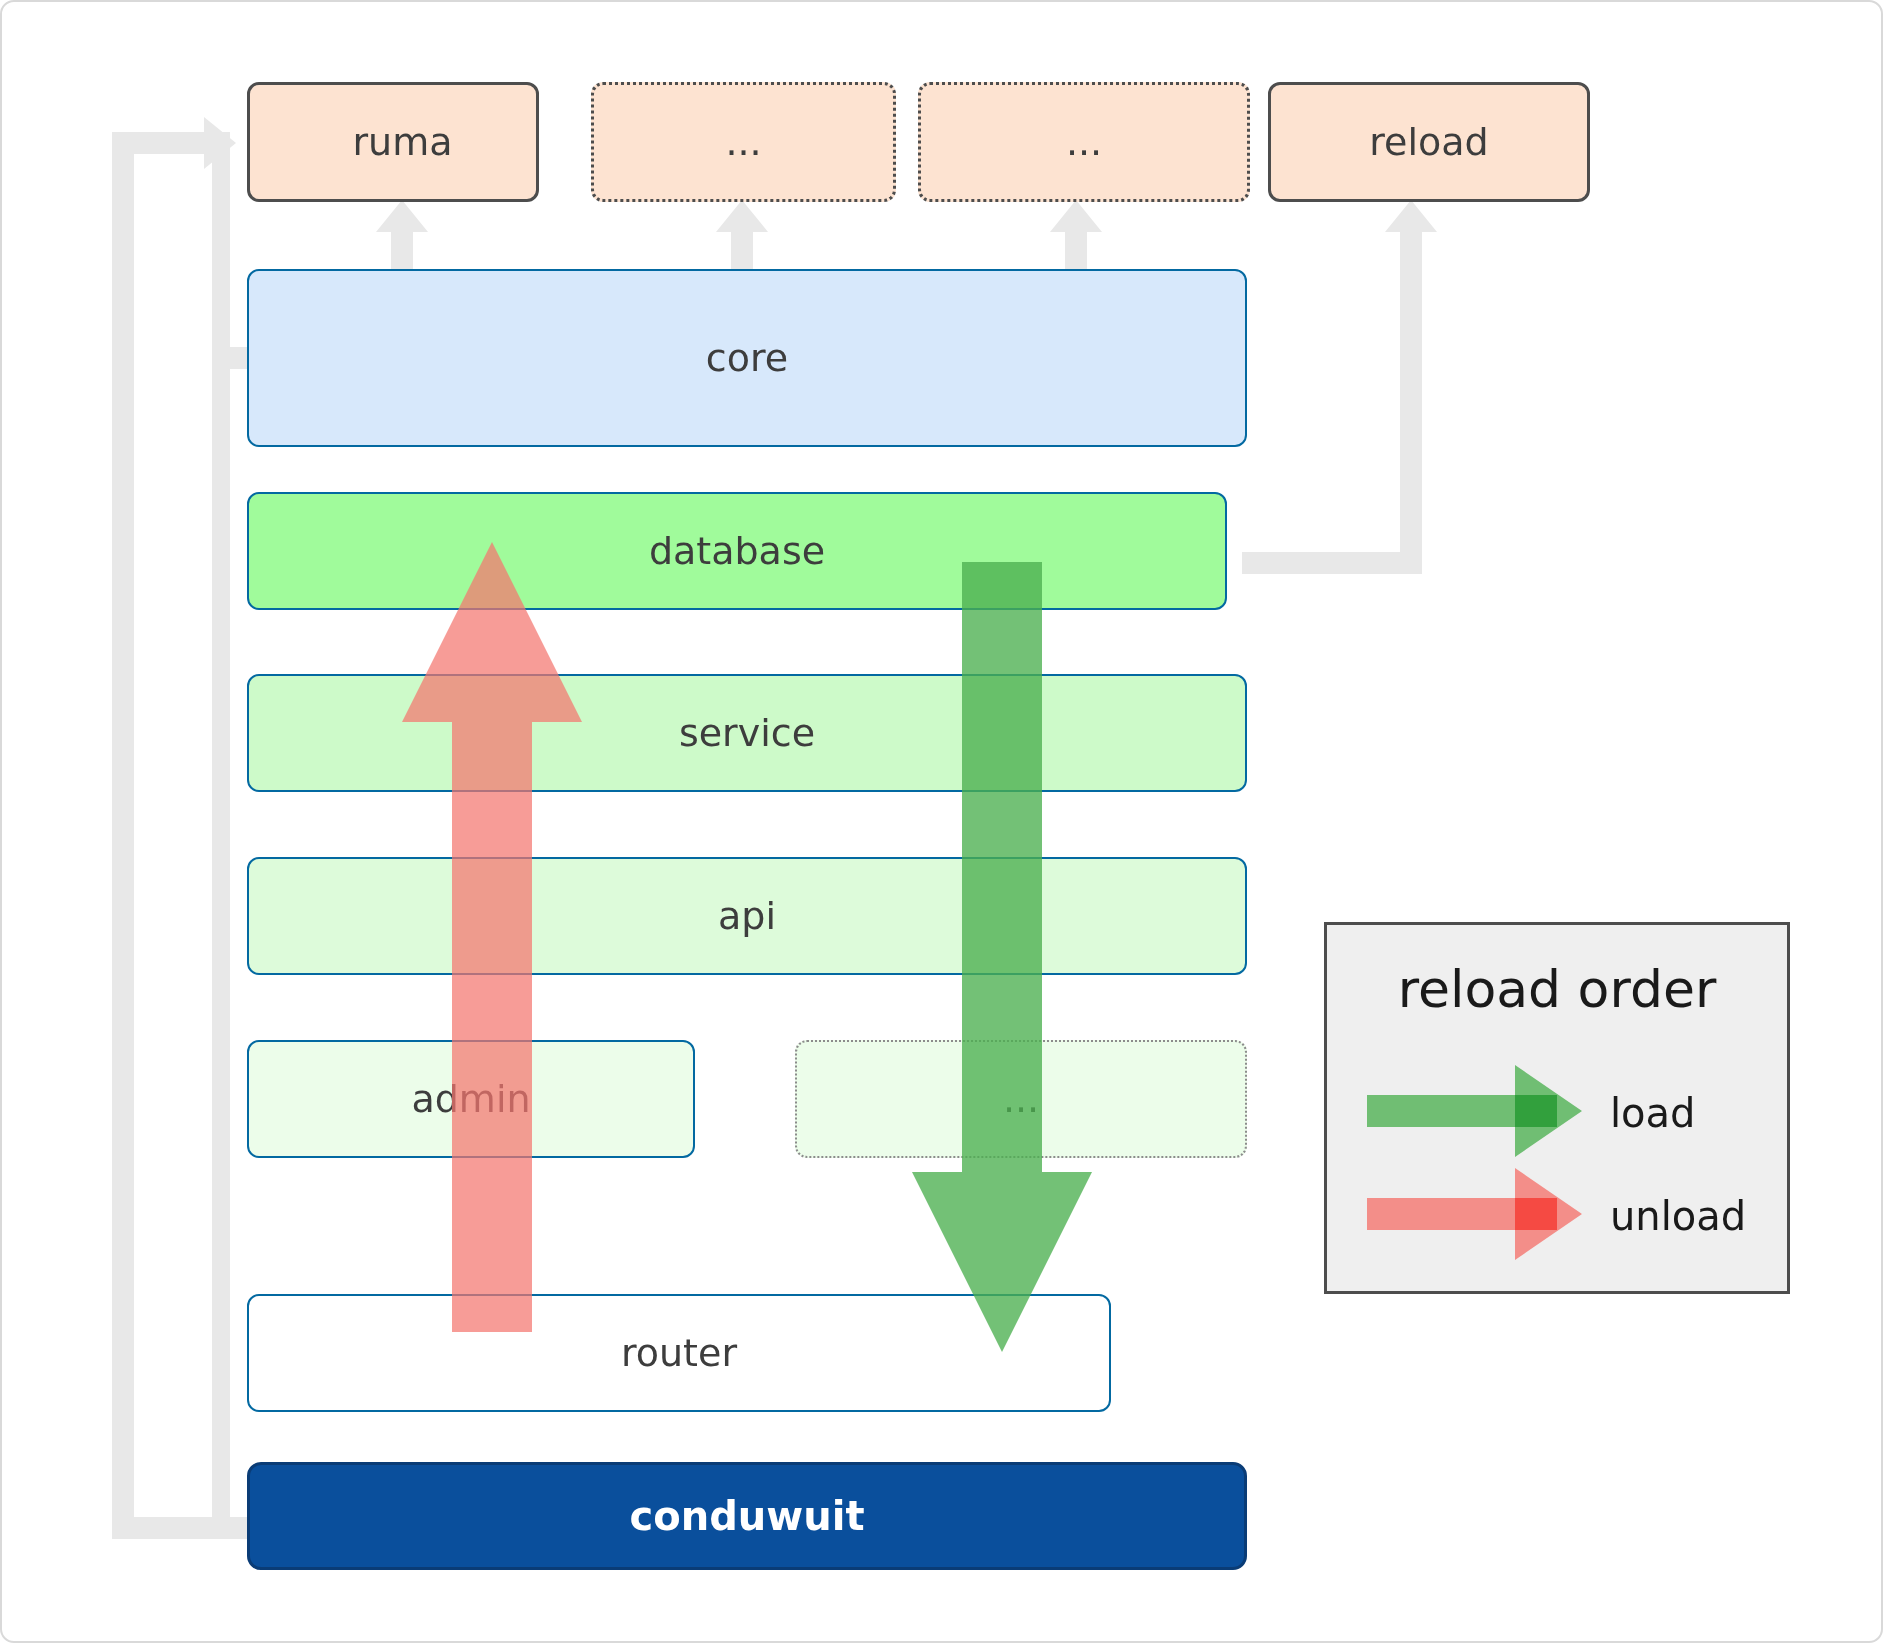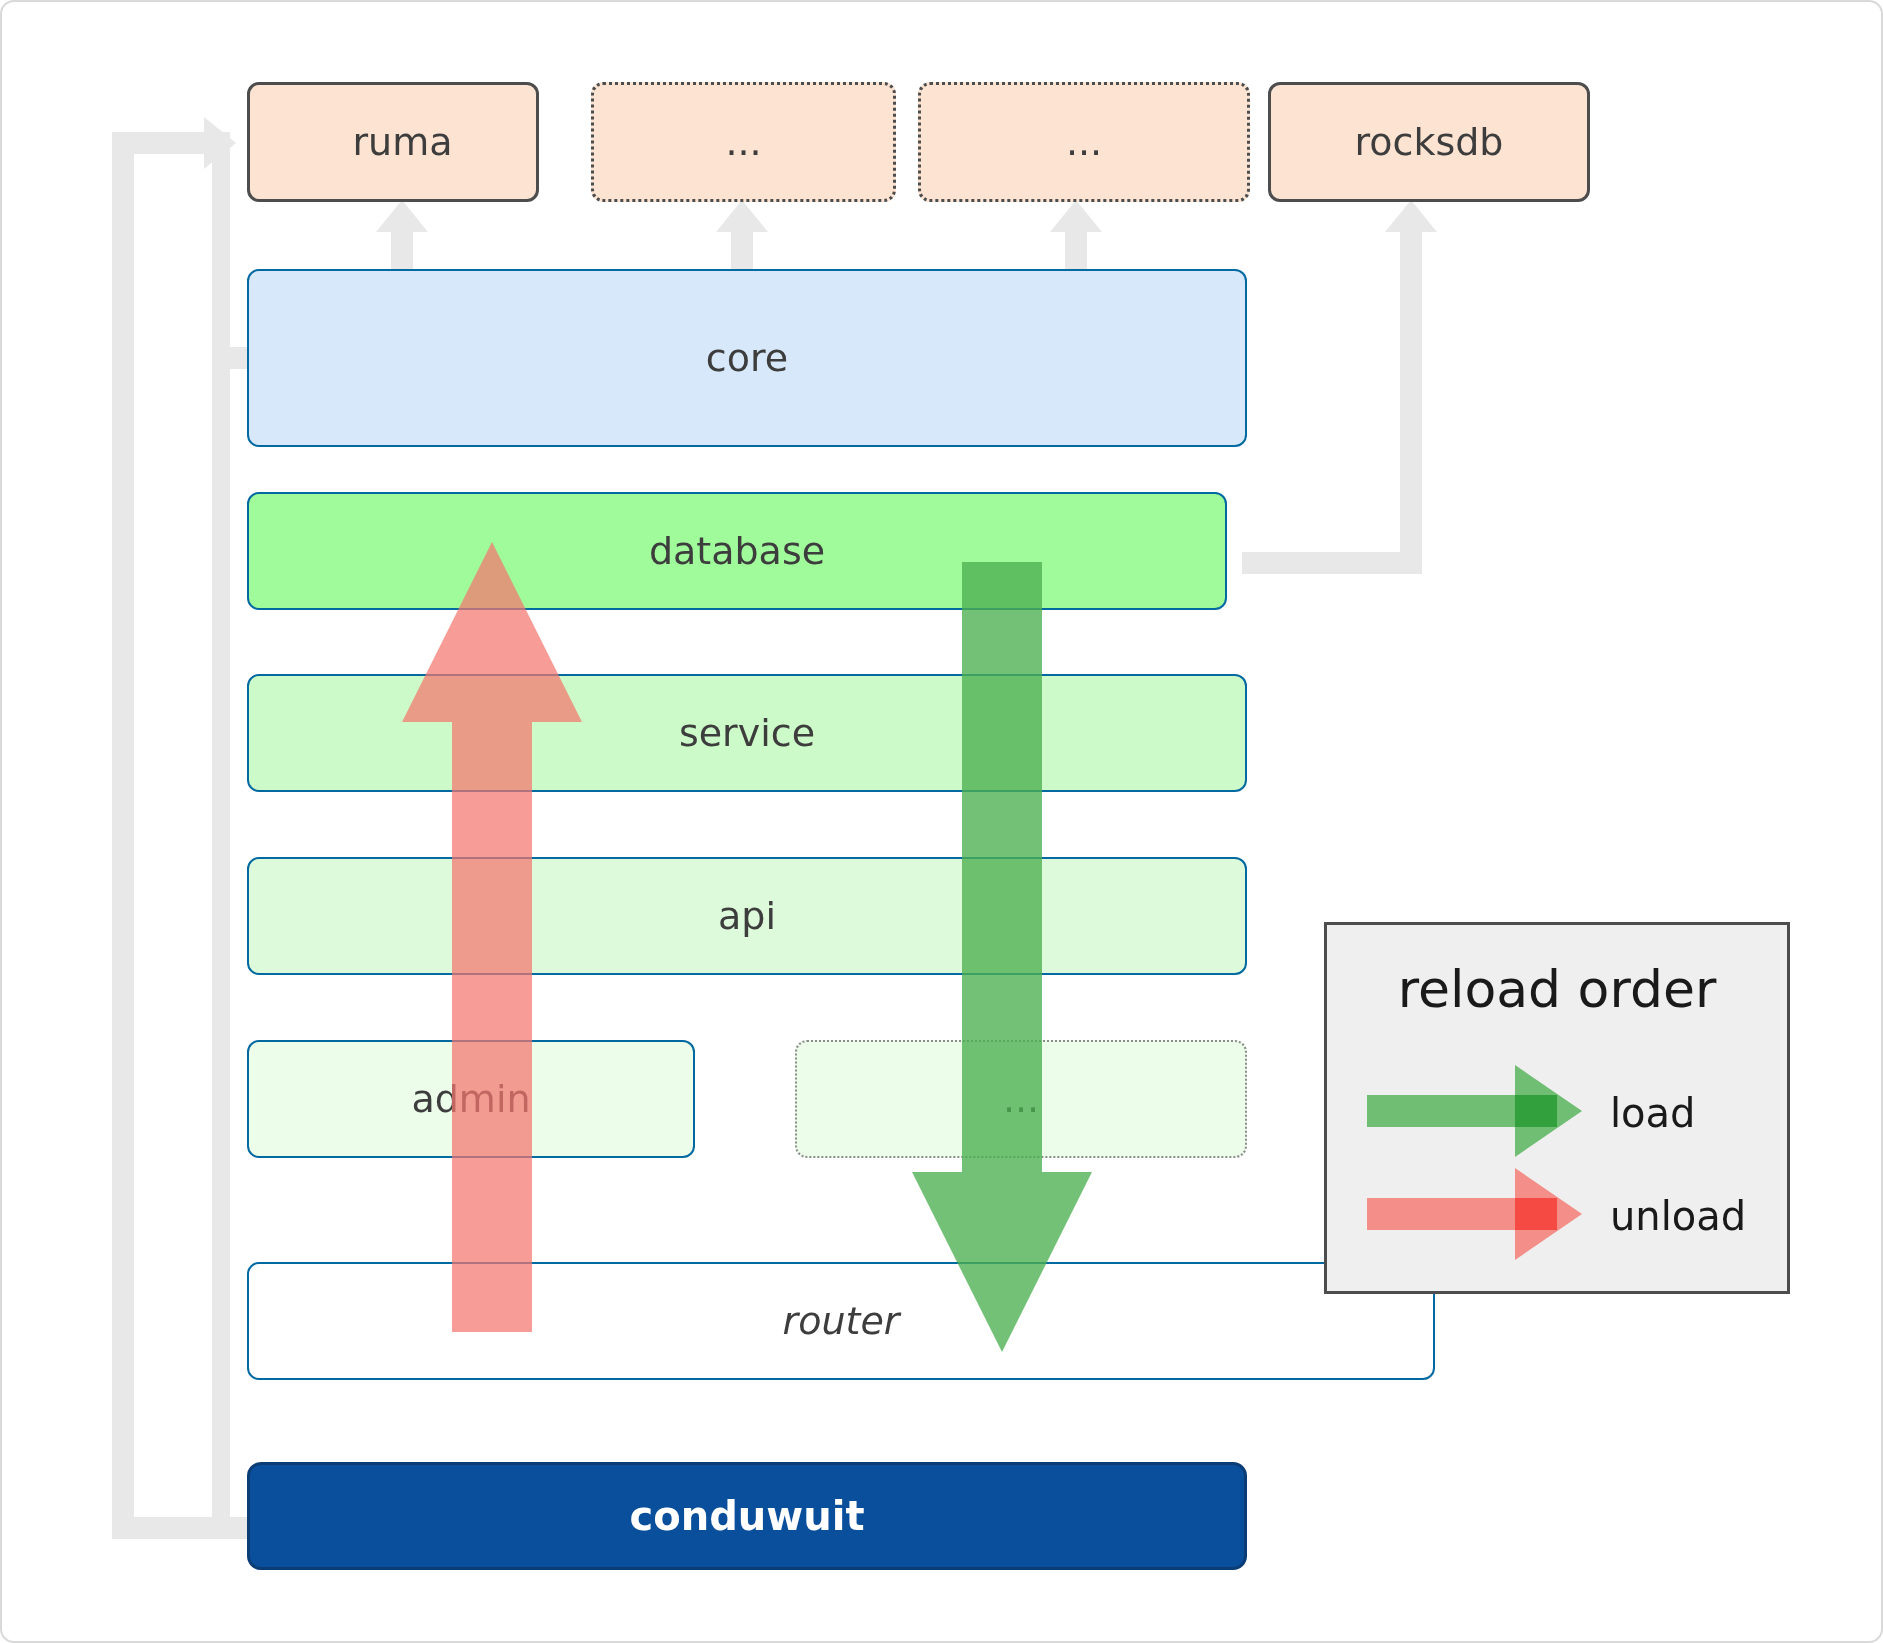--- a/index.html
+++ b/index.html
@@ -146,21 +146,21 @@
 
   <div class="node dep dotted" style="left:589px; top:80px; width:305px;">
     <span>...</span>
   </div>
 
   <div class="node dep dotted" style="left:916px; top:80px; width:332px;">
     <span>...</span>
   </div>
 
   <div class="node dep" style="left:1266px; top:80px; width:322px;">
-    <span>rocksdb</span>
+    <span>reload</span>
   </div>
 
   <div class="node layer core" style="left:245px; top:267px; width:1000px;">
     <span>core</span>
   </div>
 
   <div class="node layer db" style="left:245px; top:490px; width:980px;">
     <span>database</span>
   </div>
 
@@ -173,21 +173,21 @@
   </div>
 
   <div class="node layer admin" style="left:245px; top:1038px; width:448px;">
     <span>admin</span>
   </div>
 
   <div class="node layer dots dotted" style="left:793px; top:1038px; width:452px;">
     <span>...</span>
   </div>
 
-  <div class="node layer router" style="left:245px; top:1260px; width:1188px;font-style:italic;">
+  <div class="node layer router" style="left:245px; top:1292px; width:864px;">
     <span>router</span>
   </div>
 
   <div class="node root" style="left:245px; top:1460px; width:1000px;">
     <span>conduwuit</span>
   </div>
 
   <div class="bigarrow" style="left:390px; top:540px; width:200px; height:790px;">
     <svg width="200" height="790" viewBox="0 0 200 790">
       <polygon points="100,0 190,180 140,180 140,790 60,790 60,180 10,180" fill="#f4766f" fill-opacity="0.72"></polygon>

